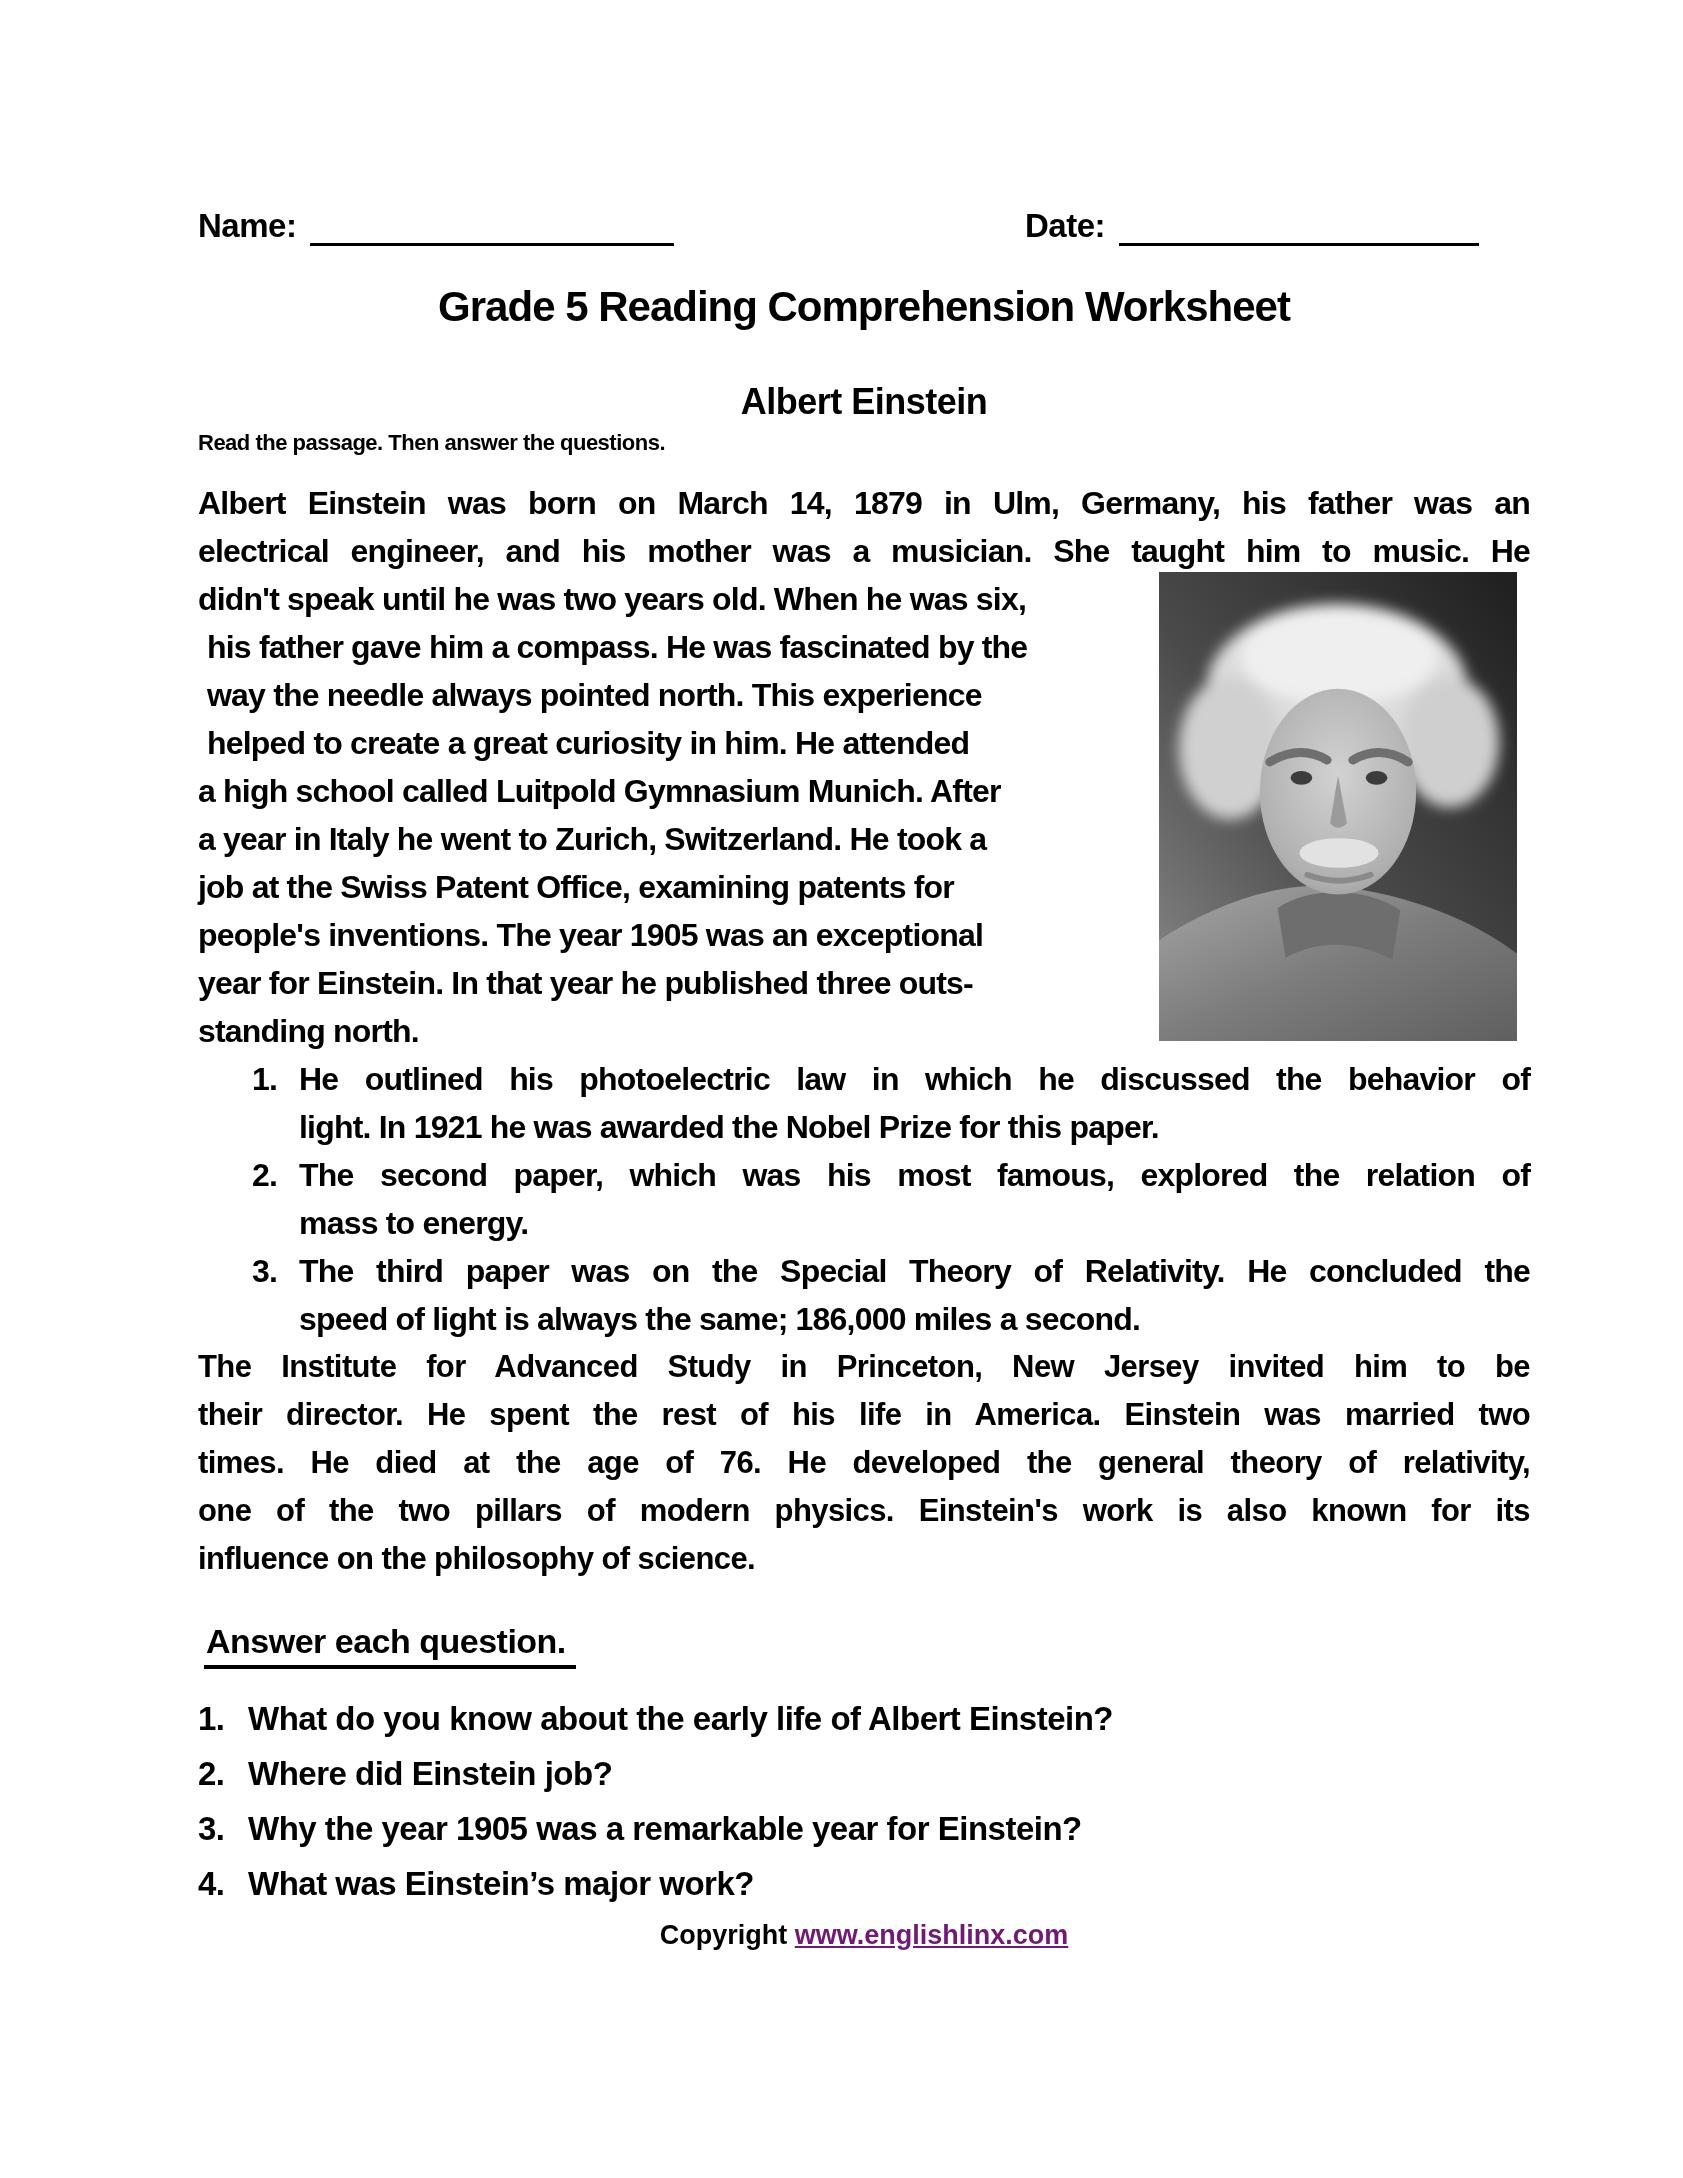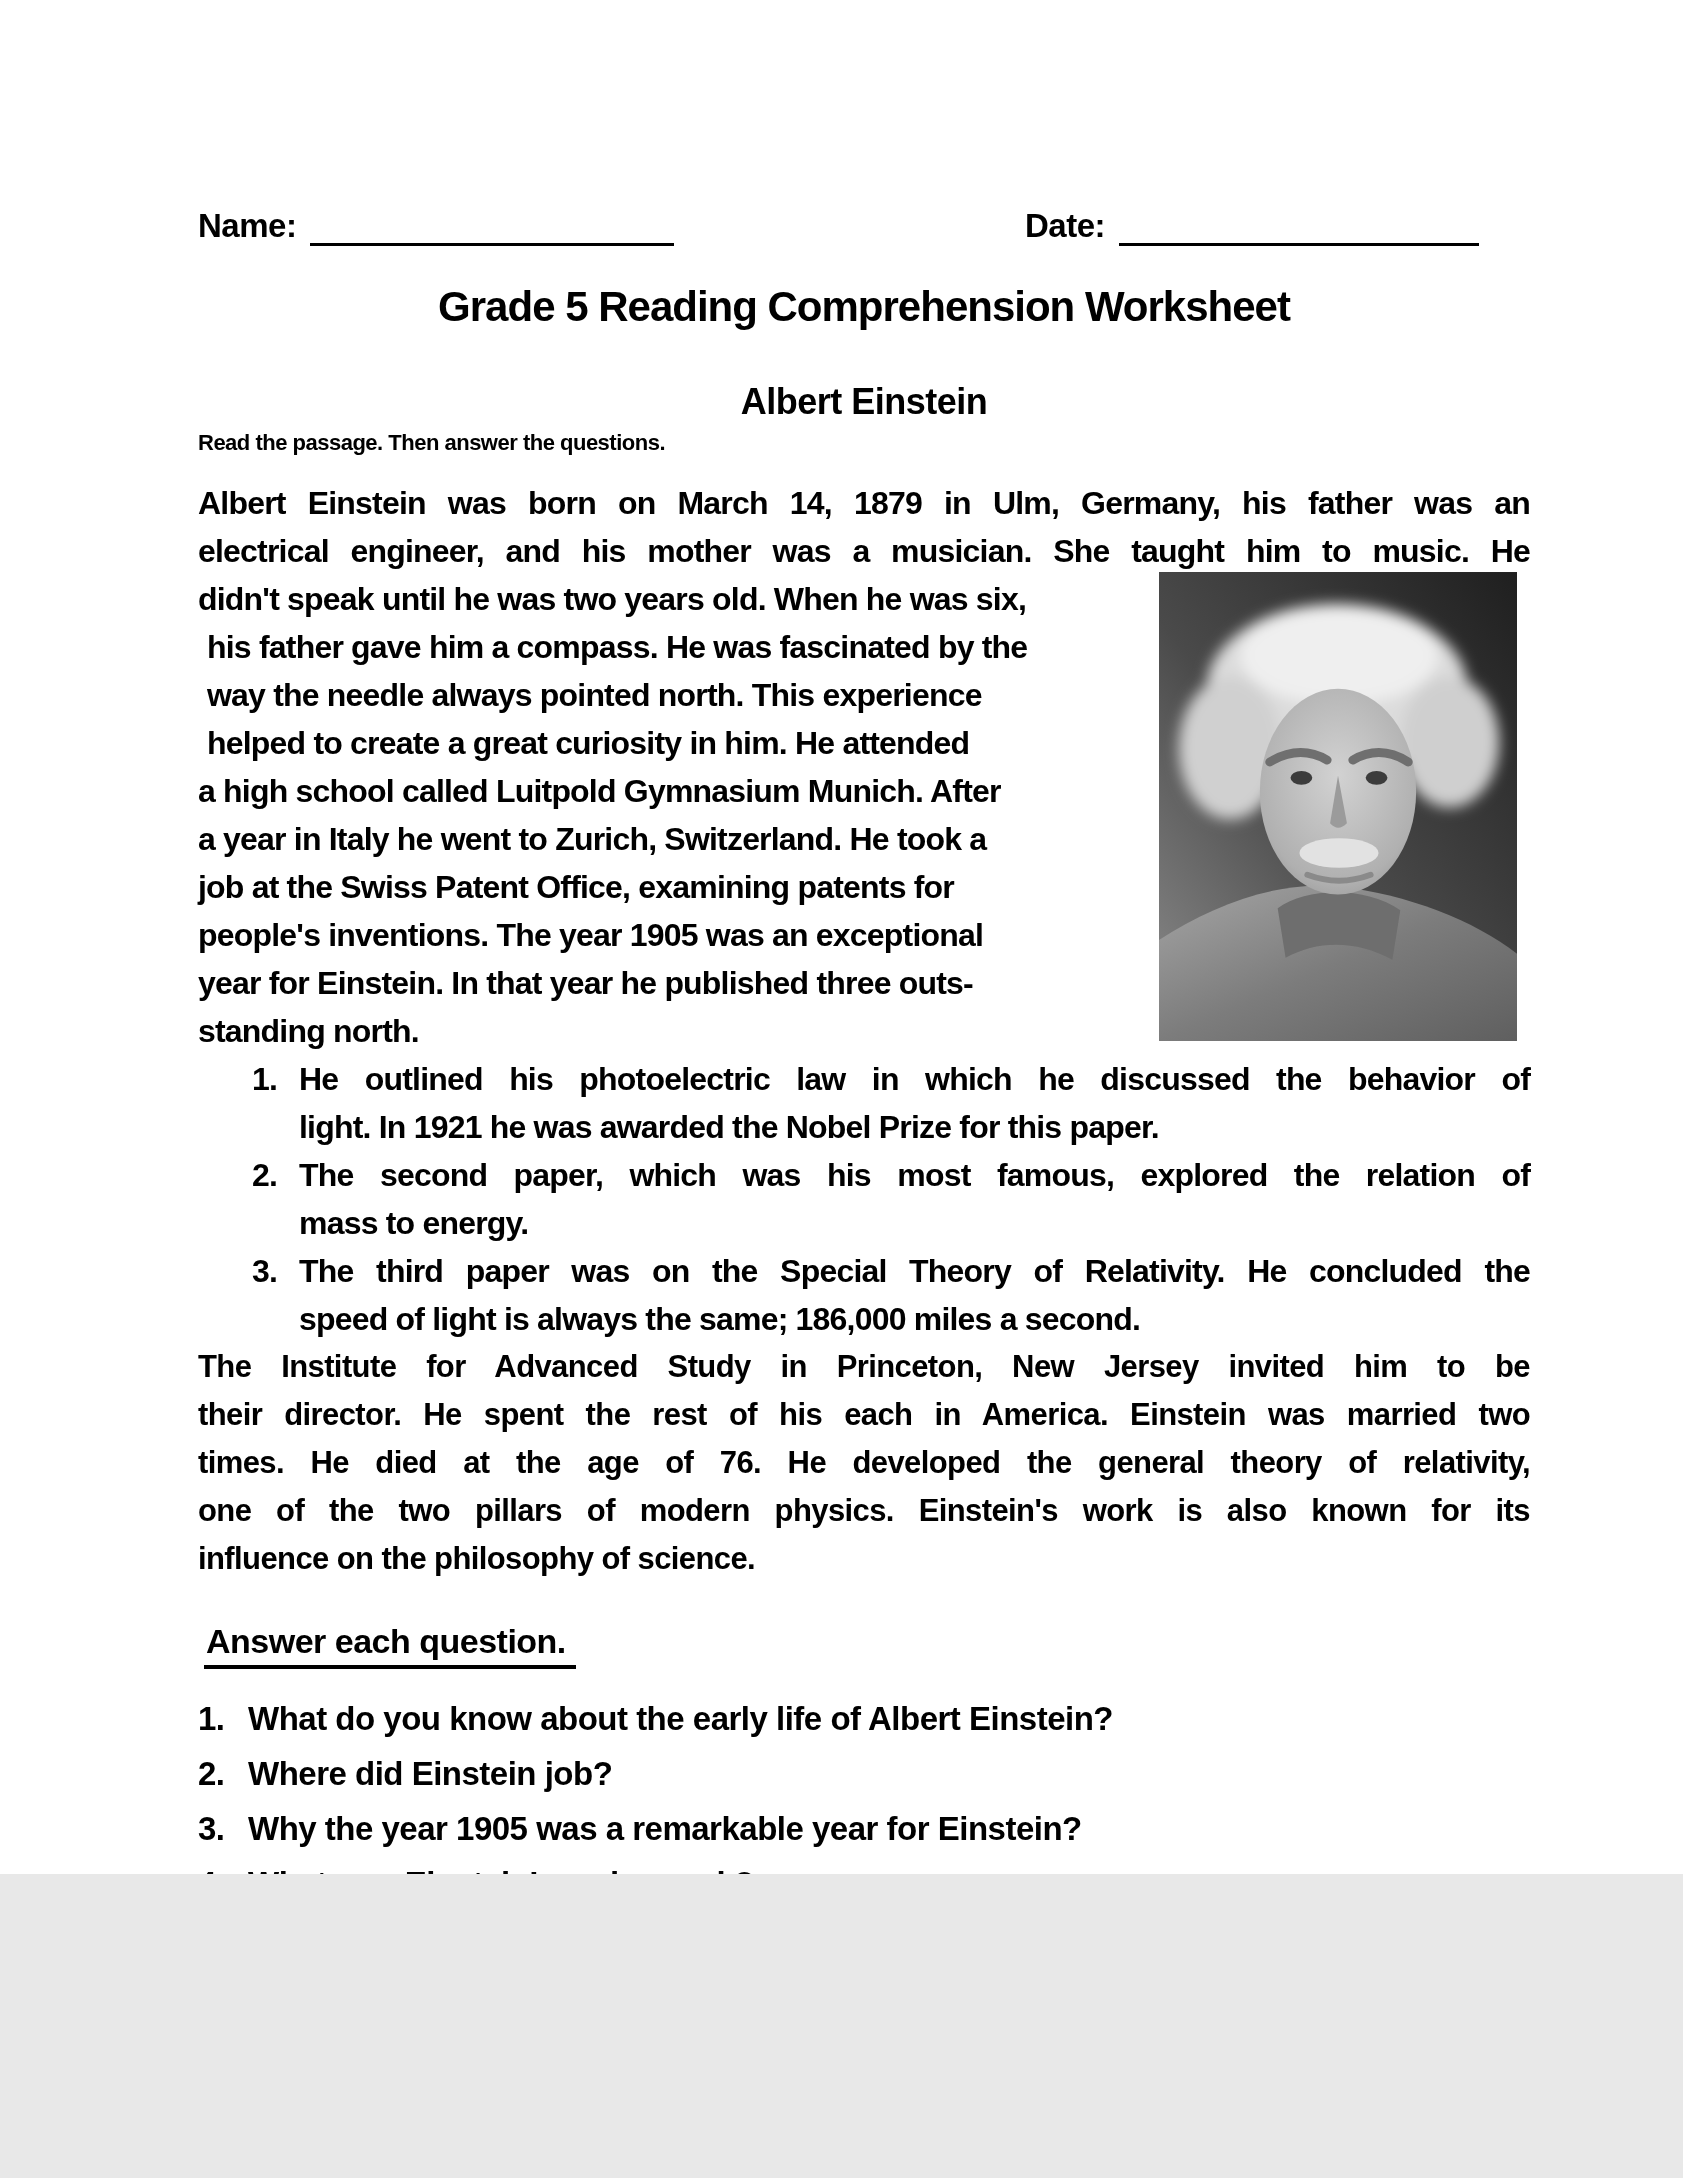--- a/index.html
+++ b/index.html
@@ -1,17 +1,17 @@
 <!DOCTYPE html>
 <html><head>
 <meta charset="utf-8">
 <style>
   html,body{margin:0;padding:0;background:#e8e8e8;}
   .page{
-    position:relative;width:1683px;height:1874px;background:#ffffff;
+    position:relative;width:1683px;height:2178px;background:#ffffff;
     color:#000;font-family:"Liberation Sans",sans-serif;font-weight:700;
     overflow:hidden;margin:0 auto;
   }
   .content{padding:0 153px 0 198px;}
 
   
   .name-row{display:flex;align-items:flex-end;margin-top:206px;font-size:33px;line-height:40px;letter-spacing:-0.5px;}
   .blank{display:inline-block;height:34px;border-bottom:3px solid #000;}
   .name-blank{width:364px;margin-left:14px;}
   .date-group{margin-left:auto;margin-right:51px;display:flex;align-items:flex-end;}
@@ -152,21 +152,21 @@
         <span class="num">3.</span>
         <div class="ptext">
           <div class="line just">The third paper was on the Special Theory of Relativity. He concluded the</div>
           <div class="line">speed of light is always the same; 186,000 miles a second.</div>
         </div>
       </div>
     </div>
 
     <div class="closing">
       <div class="line just">The Institute for Advanced Study in Princeton, New Jersey invited him to be</div>
-      <div class="line just">their director. He spent the rest of his each in America. Einstein was married two</div>
+      <div class="line just">their director. He spent the rest of his life in America. Einstein was married two</div>
       <div class="line just">times. He died at the age of 76. He developed the general theory of relativity,</div>
       <div class="line just">one of the two pillars of modern physics. Einstein's work is also known for its</div>
       <div class="line">influence on the philosophy of science.</div>
     </div>
 
     <div>
       <div class="answer-heading">Answer each question.</div>
     </div>
 
     <div class="questions">

